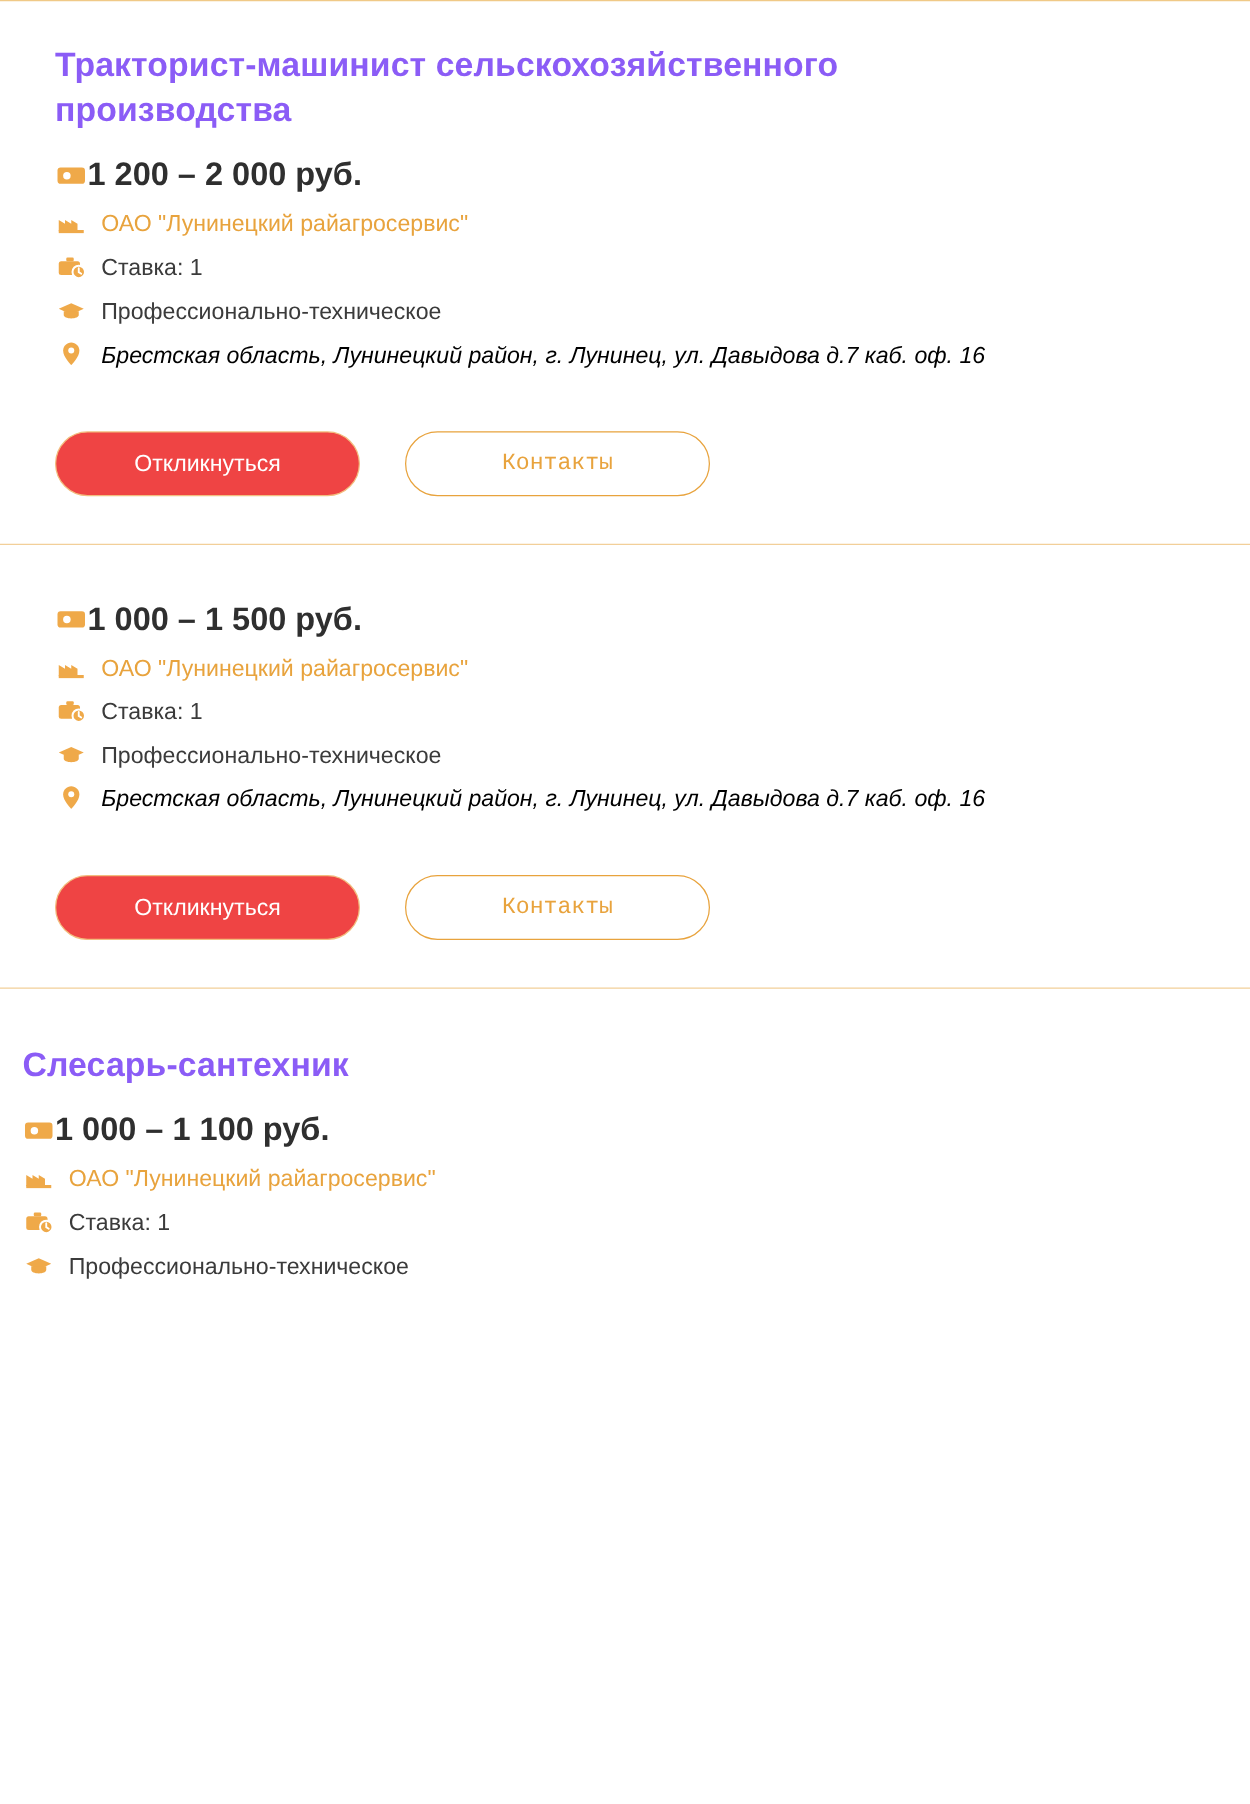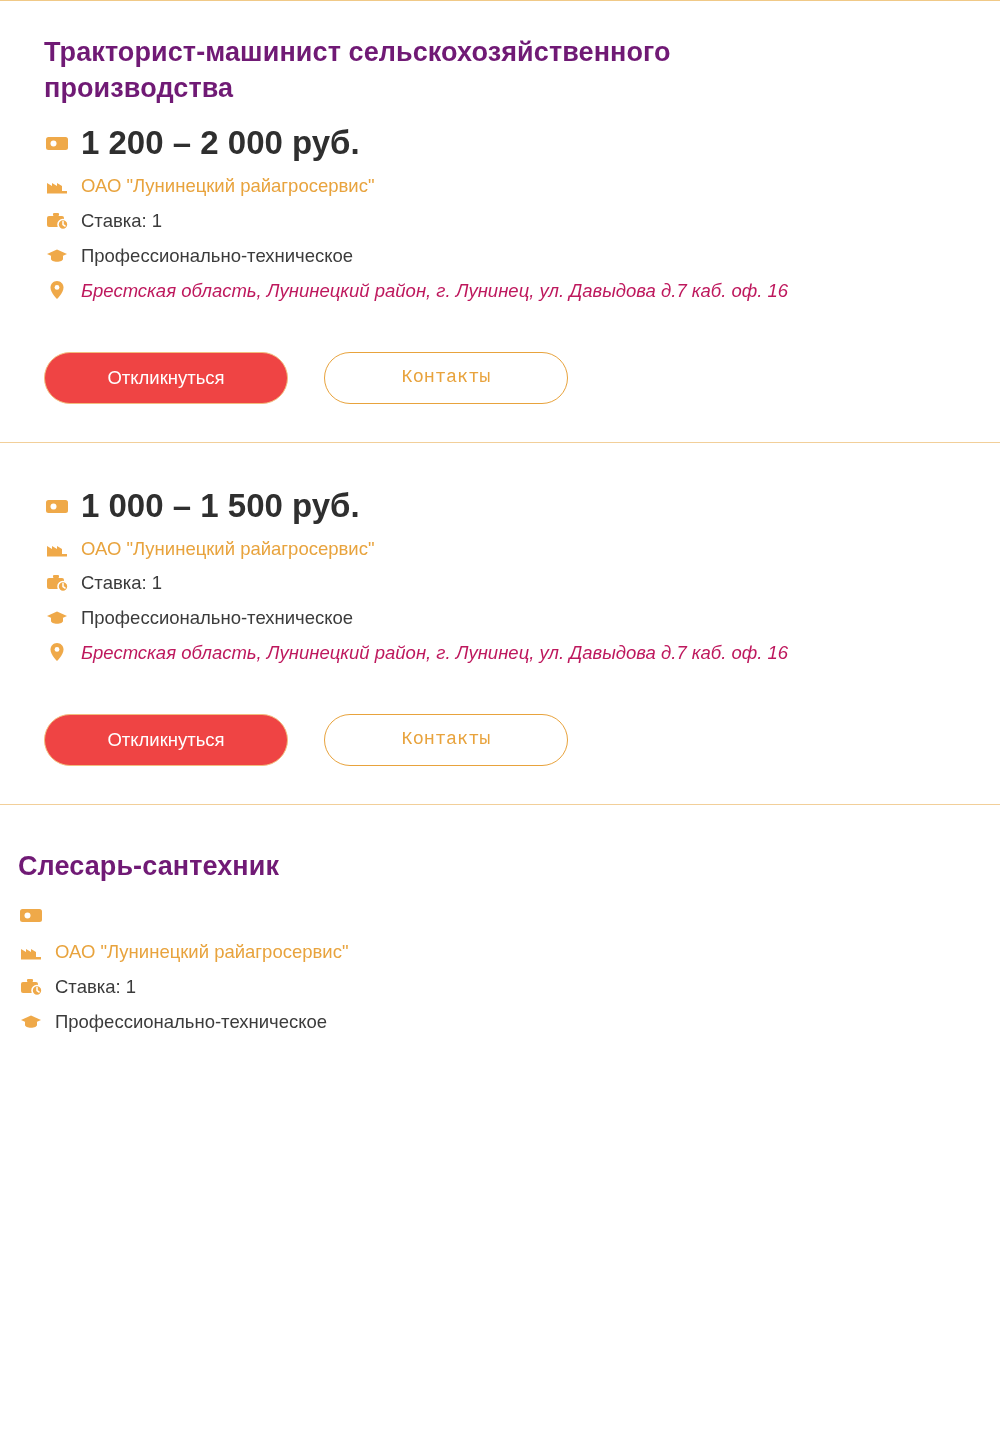--- a/index.html
+++ b/index.html
@@ -33,33 +33,32 @@
   }
   .divider {
     height: 1px;
     background: #f2cf99;
     margin: 0;
   }
   .gap {
     height: 44px;
   }
   .title {
-    color: #701a75;
+    color: #8b5cf6;
     font-size: 27px;
     font-weight: bold;
     line-height: 1.32;
     letter-spacing: 0.1px;
     margin: 0 0 18px 0;
     max-width: 740px;
   }
   .salary {
     display: flex;
     align-items: center;
-    gap: 11px;
-    font-size: 33px;
+    font-size: 26px;
     font-weight: bold;
     color: #2f2f2f;
     margin-bottom: 10px;
   }
   .row {
     display: flex;
     align-items: flex-start;
     gap: 11px;
     margin-bottom: 7px;
     font-size: 18.5px;
@@ -69,21 +68,21 @@
     padding-top: 1px;
   }
   .company .txt {
     color: #e8a33d;
     font-size: 18.5px;
   }
   .stake .txt, .edu .txt {
     color: #3b3b3b;
   }
   .address .txt {
-    color: #be185d;
+    color: #000000;
     font-style: italic;
     max-width: 880px;
   }
   .icon {
     flex: 0 0 auto;
     width: 26px;
     height: 26px;
     display: inline-flex;
     align-items: center;
     justify-content: center;
@@ -262,20 +261,21 @@
   <div class="vacancy last-block">
     <h2 class="title">Слесарь-сантехник</h2>
 
     <div class="salary">
       <span class="icon">
         <svg width="26" height="26" viewBox="0 0 26 26">
             <rect x="2" y="7" width="22" height="13" rx="2.5" fill="#efa949"></rect>
             <circle cx="9.5" cy="13.5" r="3" fill="#ffffff"></circle>
           </svg>
       </span>
+      <span class="txt">1 000 – 1 100 руб.</span>
     </div>
 
     <div class="row company">
       <span class="icon">
         <svg width="26" height="26" viewBox="0 0 26 26">
             <path d="M3 20V11l5 3V11l5 3V11l5 3v6z" fill="#efa949"></path>
             <rect x="3" y="19" width="20" height="2.5" fill="#efa949"></rect>
           </svg>
       </span>
       <span class="txt">ОАО "Лунинецкий райагросервис"</span>

